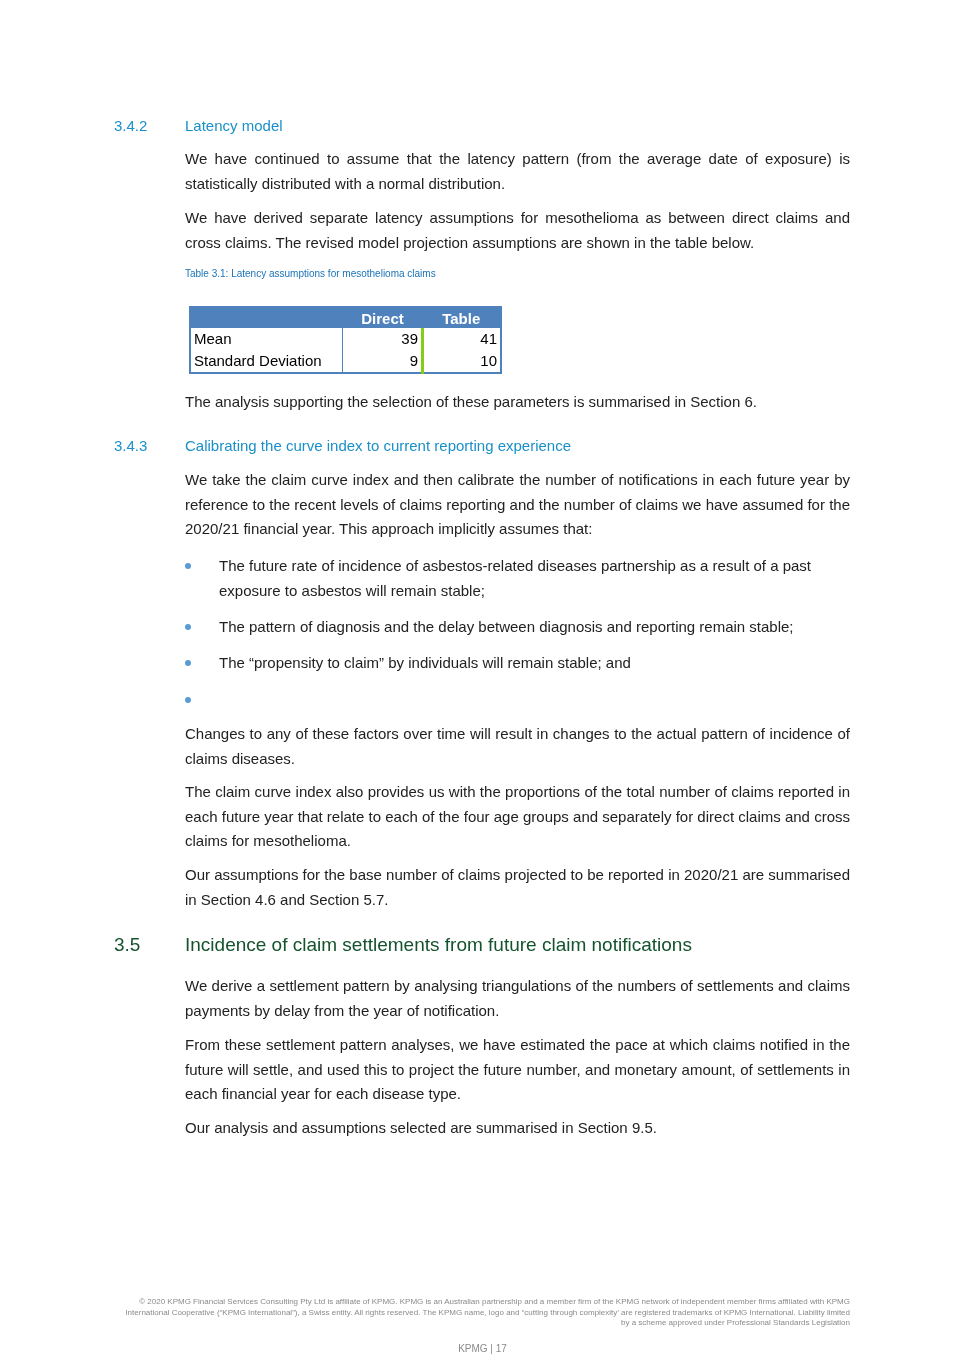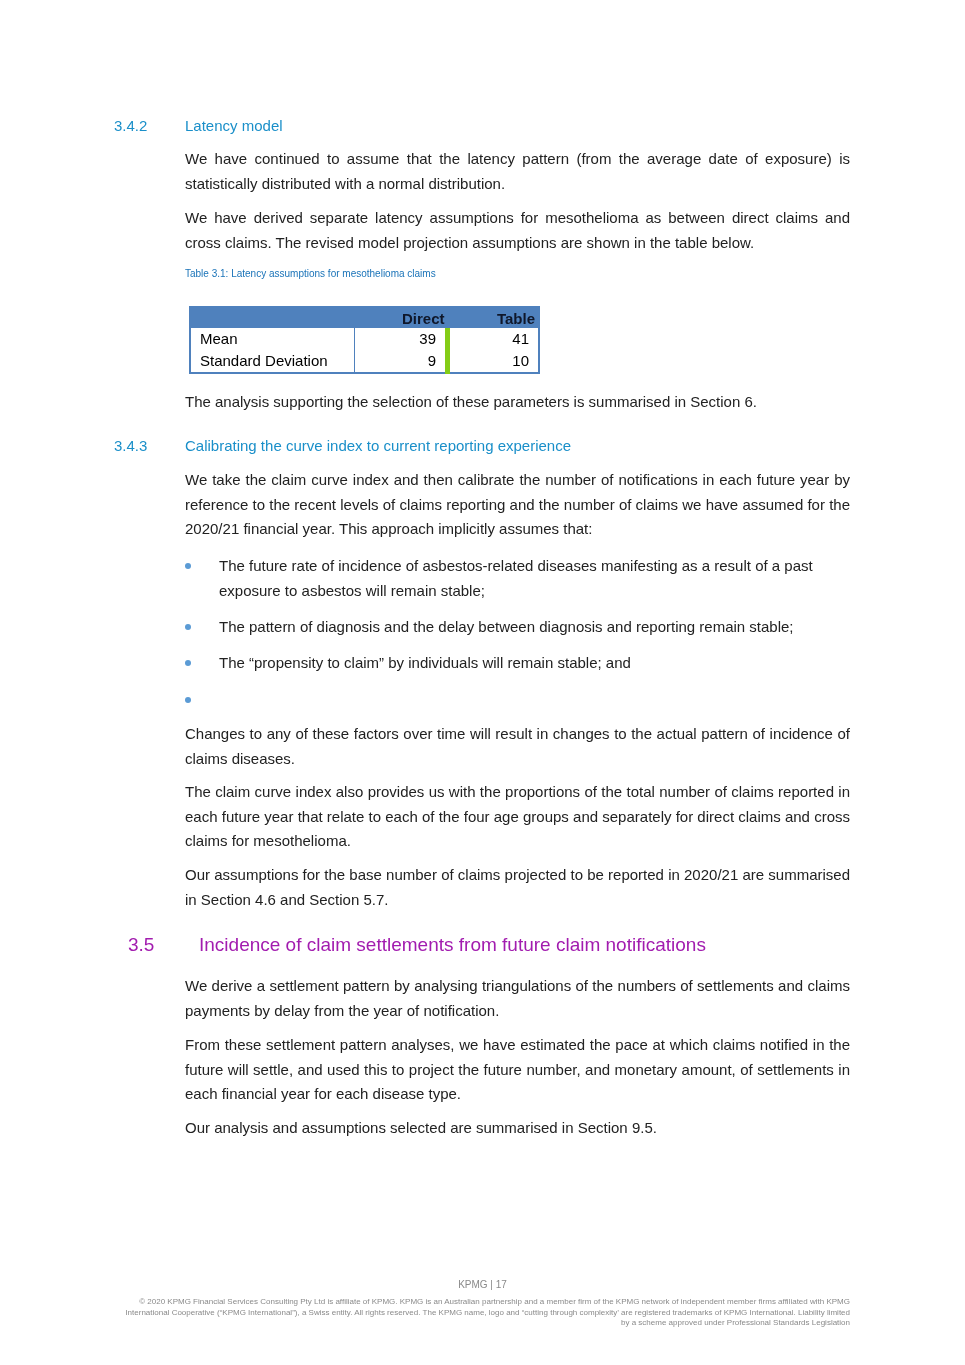--- a/index.html
+++ b/index.html
@@ -6,60 +6,60 @@
     body {
       width: 965px; height: 1365px; position: relative; overflow: hidden;
       font-family: "Liberation Sans", sans-serif; color: #222222;
     }
     .h3 {
       position: absolute; left: 114px; font-size: 15px; color: #1a8fc9;
       display: flex;
     }
     .h3 .num { width: 71px; }
     .h2 {
-      position: absolute; left: 128px; font-size: 19px; color: #a21caf;
+      position: absolute; left: 114px; font-size: 19px; color: #14532d;
       display: flex;
     }
     .h2 .num { width: 71px; }
     .para {
       position: absolute; left: 185px; width: 665px; font-size: 15px;
       line-height: 24.5px; text-align: justify; margin: 0; color: #222222;
     }
     .caption {
       position: absolute; left: 185px; font-size: 10px; color: #1a73b8;
     }
     table.lat {
       position: absolute; left: 189px; top: 306px;
       border-collapse: collapse; font-size: 15px; color: #000;
       border: 2px solid #4f81bd;
     }
     table.lat th {
-      background: #4f81bd; color: #0f172a; font-weight: bold;
-      height: 20px; padding: 0 3px; text-align: right;
+      background: #4f81bd; color: #ffffff; font-weight: bold;
+      height: 20px; padding: 0 3px; text-align: center;
     }
     table.lat td {
-      height: 22px; padding: 0 9px; line-height: 22px;
+      height: 22px; padding: 0 3px; line-height: 22px;
     }
     table.lat td.lbl { width: 145px; border-right: 1px solid #4f81bd; }
-    table.lat td.v1 { width: 72px; text-align: right; border-right: 5px solid #84cc16; }
+    table.lat td.v1 { width: 72px; text-align: right; border-right: 3px solid #84cc16; }
     table.lat td.v2 { width: 70px; text-align: right; }
     table.lat th.c0 { width: 145px; }
     table.lat th.c1 { width: 72px; }
     table.lat th.c2 { width: 70px; }
     .bullets { position: absolute; left: 185px; width: 665px; margin: 0; padding: 0; list-style: none; }
     .bullets li {
       position: absolute; left: 0; width: 665px; font-size: 15px; line-height: 24.5px;
       padding-left: 34px; box-sizing: border-box;
     }
     .bullets li .dot {
       position: absolute; left: 0; top: 9px; width: 6px; height: 6px; border-radius: 50%;
       background: #5b9bd5;
     }
     .footer-page {
-      position: absolute; top: 1279px; left: 0; width: 965px; text-align: center;
+      position: absolute; top: 1343px; left: 0; width: 965px; text-align: center;
       font-size: 10px; color: #8a8a8a;
     }
     .footer-legal {
       position: absolute; top: 1297px; left: 115px; width: 735px; text-align: right;
       font-size: 8px; line-height: 10.5px; color: #8a8a8a;
     }
   </style>
 </head>
 <body>
 
@@ -100,21 +100,21 @@
 <div class="h3" style="top:437px;">
   <span class="num">3.4.3</span>
   <span>Calibrating the curve index to current reporting experience</span>
 </div>
 
 <p class="para" style="top:468px;">We take the claim curve index and then calibrate the number of notifications in each future year by reference to the recent levels of claims reporting and the number of claims we have assumed for the 2020/21 financial year. This approach implicitly assumes that:</p>
 
 <ul class="bullets" style="top:554px;">
   <li style="top:0px;">
     <span class="dot"></span>
-    <span>The future rate of incidence of asbestos-related diseases manifesting as a result of a past exposure to asbestos will remain stable;</span>
+    <span>The future rate of incidence of asbestos-related diseases partnership as a result of a past exposure to asbestos will remain stable;</span>
   </li>
   <li style="top:61px;">
     <span class="dot"></span>
     <span>The pattern of diagnosis and the delay between diagnosis and reporting remain stable;</span>
   </li>
   <li style="top:97px;">
     <span class="dot"></span>
     <span>The “propensity to claim” by individuals will remain stable; and</span>
   </li>
   <li style="top:134px;">

